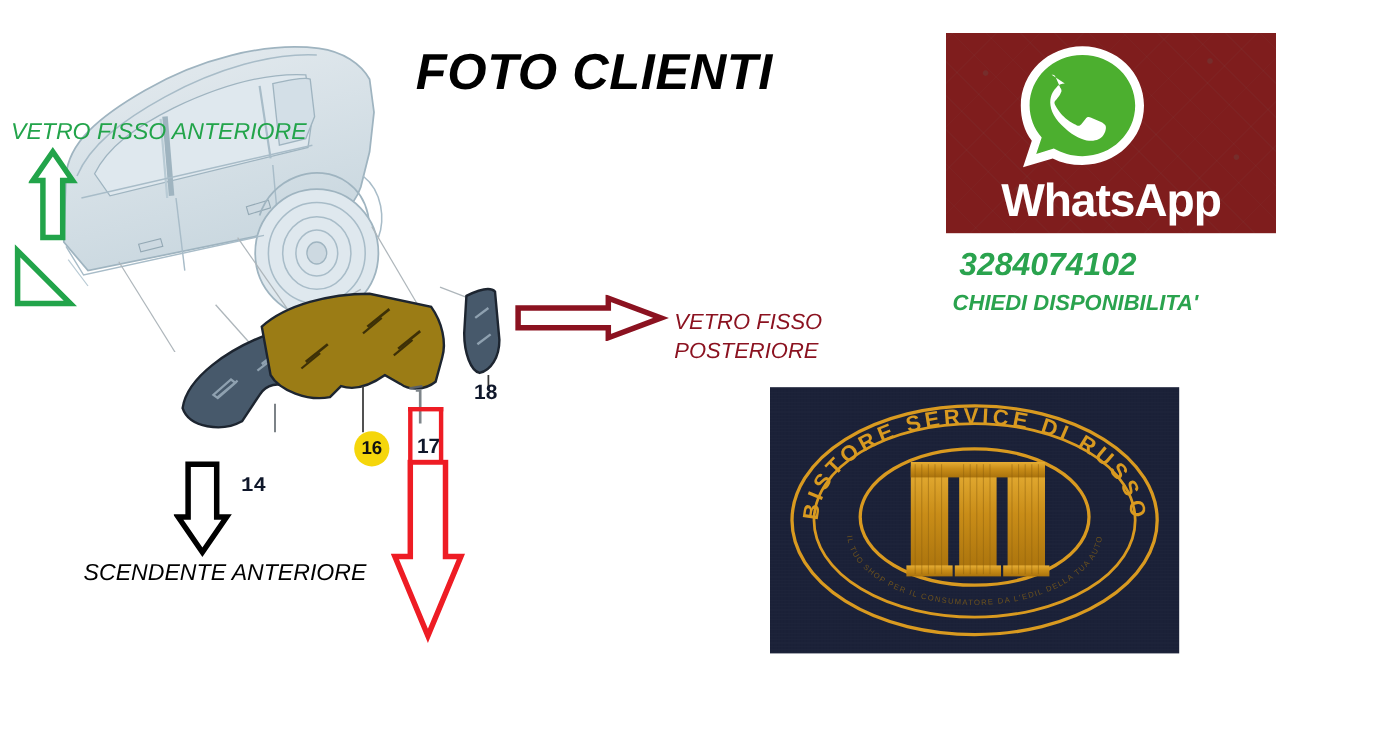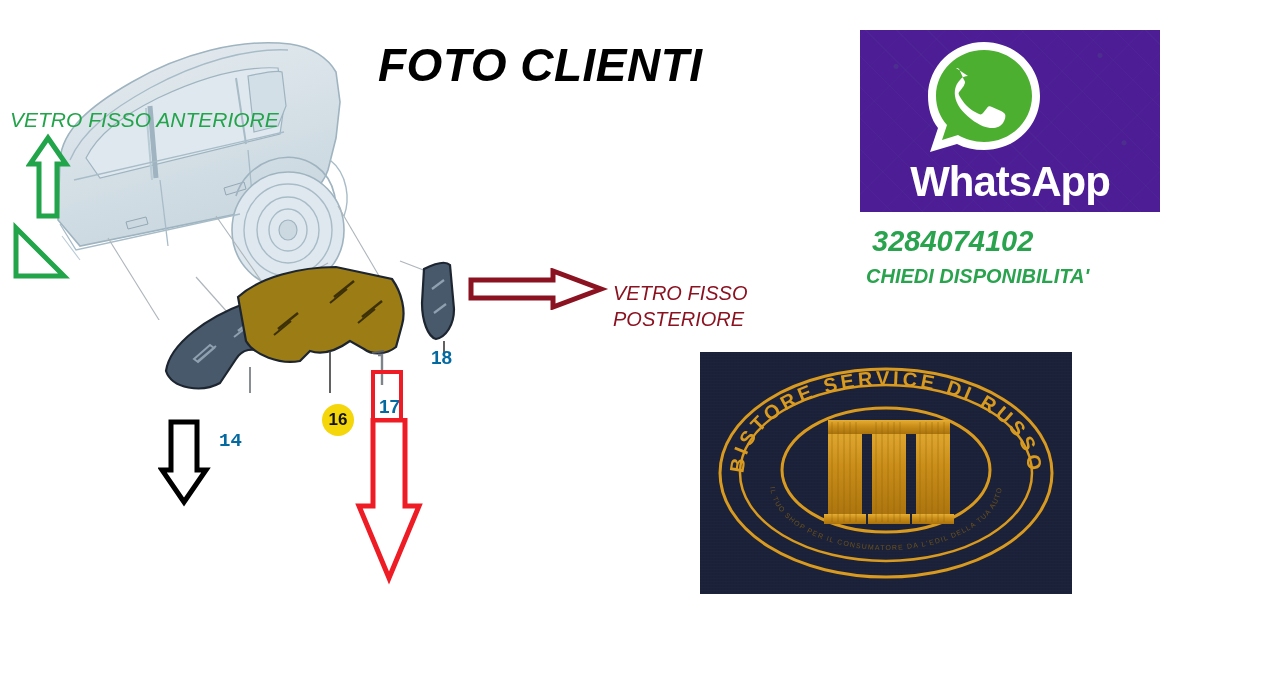--- a/index.html
+++ b/index.html
@@ -40,21 +40,21 @@
     color:#2aa34e; white-space:nowrap;
   }
   .contact-l2{
     left:866px; top:297px; font-size:20px; font-weight:bold; font-style:italic;
     color:#2aa34e; white-space:nowrap;
   }
 
   
   .wa-banner{
     left:860px; top:30px; width:300px; height:182px;
-    background:#4c1d95; overflow:hidden;
+    background:#7f1d1d; overflow:hidden;
   }
   .wa-pattern{
     position:absolute;inset:0;opacity:.18;
     background:
       radial-gradient(circle at 12% 20%, #4f7c72 0 2px, transparent 3px),
       radial-gradient(circle at 80% 14%, #4f7c72 0 2px, transparent 3px),
       radial-gradient(circle at 88% 62%, #4f7c72 0 2px, transparent 3px),
       radial-gradient(circle at 22% 78%, #4f7c72 0 2px, transparent 3px),
       repeating-linear-gradient(45deg, rgba(120,170,160,.25) 0 1px, transparent 1px 22px),
       repeating-linear-gradient(-45deg, rgba(120,170,160,.18) 0 1px, transparent 1px 28px);
@@ -70,25 +70,25 @@
     background:#1b2138; overflow:hidden;
   }
   .logo-noise{
     position:absolute;inset:0;opacity:.35;
     background:
       repeating-linear-gradient(0deg, rgba(255,255,255,.035) 0 1px, transparent 1px 3px),
       repeating-linear-gradient(90deg, rgba(0,0,0,.05) 0 1px, transparent 1px 3px);
   }
 
   
-  .partnum{ font-size:19px; font-weight:bold; color:#0369a1; }
+  .partnum{ font-size:19px; font-weight:bold; color:#0f172a; }
   .num16-badge{
     left:322px; top:392px; width:32px; height:32px; border-radius:50%;
     background:#f5d60b; color:#111; font-size:17px; font-weight:bold;
-    display:flex; align-items:center; justify-content:center;margin-top:12px;
+    display:flex; align-items:center; justify-content:center;
   }
   .redbox{
     left:371px; top:370px; width:32px; height:52px;
     border:4px solid #ee1c24; border-bottom:none; box-sizing:border-box;
   }
   svg{display:block;}
 </style>
 </head>
 <body>
 
@@ -217,20 +217,21 @@
     </svg>
   </div>
   <div class="abs lbl lbl-darkred">VETRO FISSO
 POSTERIORE</div>
 
   <div class="abs" style="left:158px;top:416px;width:60px;height:92px;">
     <svg width="60" height="92" viewBox="0 0 60 92">
       <path d="M13,6 L13,54 L4,54 L26,86 L48,54 L39,54 L39,6 Z" fill="#ffffff" stroke="#000000" stroke-width="5" stroke-linejoin="miter"></path>
     </svg>
   </div>
+  <div class="abs lbl lbl-black">SCENDENTE ANTERIORE</div>
 
   <div class="abs" style="left:355px;top:418px;width:82px;height:168px;">
     <svg width="82" height="168" viewBox="0 0 82 168">
       <path d="M18,2 L18,88 L4,88 L34,160 L64,88 L50,88 L50,2 Z" fill="#ffffff" stroke="#ee1c24" stroke-width="5" stroke-linejoin="miter"></path>
     </svg>
   </div>
 
   <div class="abs wa-banner">
     <div class="wa-pattern"></div>
     <div class="abs" style="left:56px;top:6px;width:136px;height:126px;">

